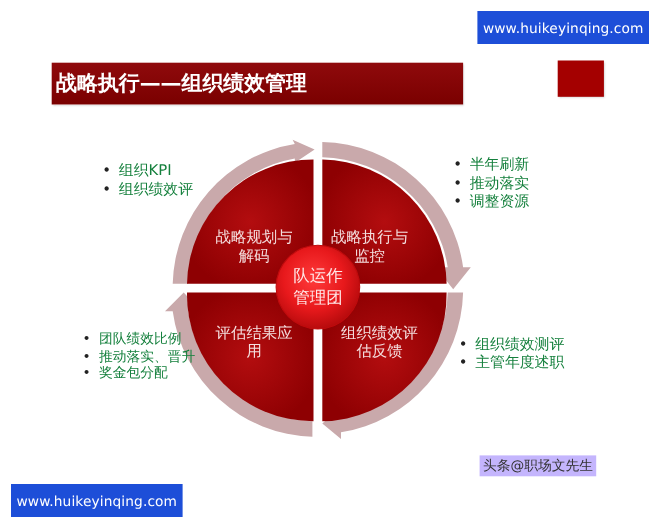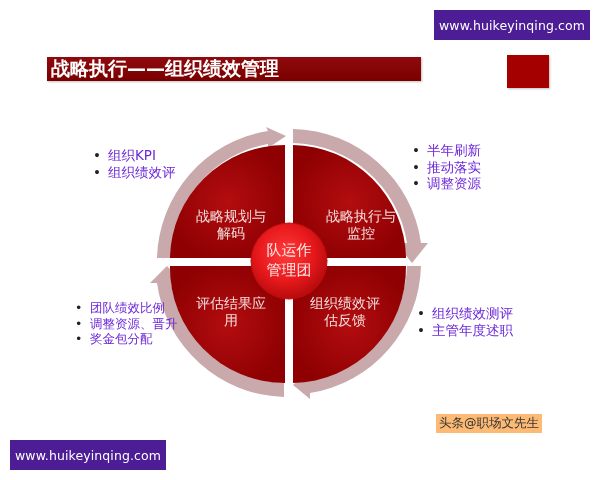--- a/index.html
+++ b/index.html
@@ -2,63 +2,63 @@
 <html><head>
 <meta charset="utf-8">
 <style>
   html, body { margin:0; padding:0; }
   body {
     width:600px; height:480px; position:relative; overflow:hidden;
     background:#ffffff;
     font-family:"DejaVu Sans", "Liberation Sans", sans-serif;
   }
   .wm {
-    position:absolute; background:#4c1d95; color:#ffffff;
+    position:absolute; background:#1d4ed8; color:#ffffff;
     font-family:"DejaVu Sans", sans-serif; font-size:12.5px;
     display:flex; align-items:center; justify-content:center;
     letter-spacing:0.1px;
     text-align:right;
   }
   .wm-top { left:434px; top:10px; width:156px; height:30px; }
   .wm-bottom { left:10px; top:440px; width:156px; height:30px; }
   .title-bar {
-    position:absolute; left:47px; top:57px; width:374px; height:24px;
+    position:absolute; left:47px; top:57px; width:374px; height:38px;
     background:linear-gradient(180deg,#8f0a0c 0%,#7a0000 100%);
     box-shadow:1px 1px 2px rgba(0,0,0,0.25);
     color:#ffffff; font-weight:bold; font-size:19px;
     display:flex; align-items:center; padding-left:4px; box-sizing:border-box;
   }
   .deco-square {
     position:absolute; left:507px; top:55px; width:42px; height:33px;
     background:#a40000; box-shadow:1px 1px 2px rgba(0,0,0,0.25);
   }
   .diagram { position:absolute; left:0; top:0; width:600px; height:480px; }
   .q-label {
     position:absolute; color:#f4dede; font-size:14px; line-height:17px;
     text-align:center; width:90px;
   }
   .center-label {
     position:absolute; left:251px; top:240px; width:76px;
     color:#ffe8e8; font-size:15px; line-height:20px; text-align:center;
   }
   .bullets {
     position:absolute; margin:0; padding:0; list-style:none;
-    color:#6d28d9; font-size:13.5px;
+    color:#15803d; font-size:13.5px;
   }
   .bullets li { position:relative; padding-left:15px; white-space:nowrap; }
   .bullets li::before {
     content:"•"; position:absolute; left:0; top:0; color:#222;
   }
   .b-tl { left:93px; top:147px; line-height:17px; }
   .b-tr { left:412px; top:142px; line-height:16.6px; }
   .b-bl { left:75px; top:300px; line-height:15.6px; font-size:12.5px; }
   .b-br { left:417px; top:305px; line-height:17px; }
   .credit {
     position:absolute; left:436px; top:414px; color:#333333;
-    font-size:12.5px; background:#fdba74; padding:1px 3px;
+    font-size:12.5px; background:#c4b5fd; padding:1px 3px;
   }
 </style>
 </head>
 <body>
 
 <div class="wm wm-top">www.huikeyinqing.com</div>
 
 <div class="title-bar">
   <span>战略执行——组织绩效管理</span>
 </div>
@@ -95,21 +95,21 @@
     <path d="M285,266 L285,383 A115,115 0 0 1 170,266 Z"></path>
   </g>
 
   <circle cx="289" cy="261" r="38" fill="url(#centerGrad)" stroke="#c00b0d" stroke-width="1"></circle>
 </svg>
 
 <div class="q-label" style="left:186px; top:208px;">
   <div>战略规划与</div>
   <div>解码</div>
 </div>
-<div class="q-label" style="left:316px; top:208px;">
+<div class="q-label" style="left:291px; top:208px;">
   <div>战略执行与</div>
   <div>监控</div>
 </div>
 <div class="q-label" style="left:300px; top:295px;">
   <div>组织绩效评</div>
   <div>估反馈</div>
 </div>
 <div class="q-label" style="left:186px; top:295px;">
   <div>评估结果应</div>
   <div>用</div>
@@ -128,19 +128,19 @@
   <li>半年刷新</li>
   <li>推动落实</li>
   <li>调整资源</li>
 </ul>
 <ul class="bullets b-br">
   <li>组织绩效测评</li>
   <li>主管年度述职</li>
 </ul>
 <ul class="bullets b-bl">
   <li>团队绩效比例</li>
-  <li>调整资源、晋升</li>
+  <li>推动落实、晋升</li>
   <li>奖金包分配</li>
 </ul>
 
 <div class="credit">头条@职场文先生</div>
 
 <div class="wm wm-bottom">www.huikeyinqing.com</div>
 
 </body></html>

